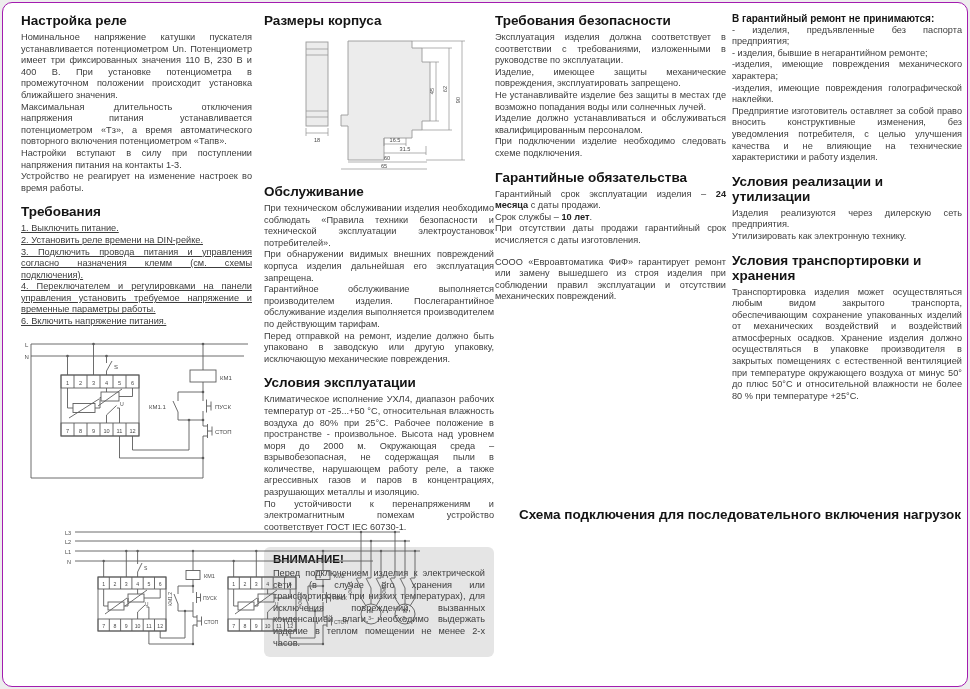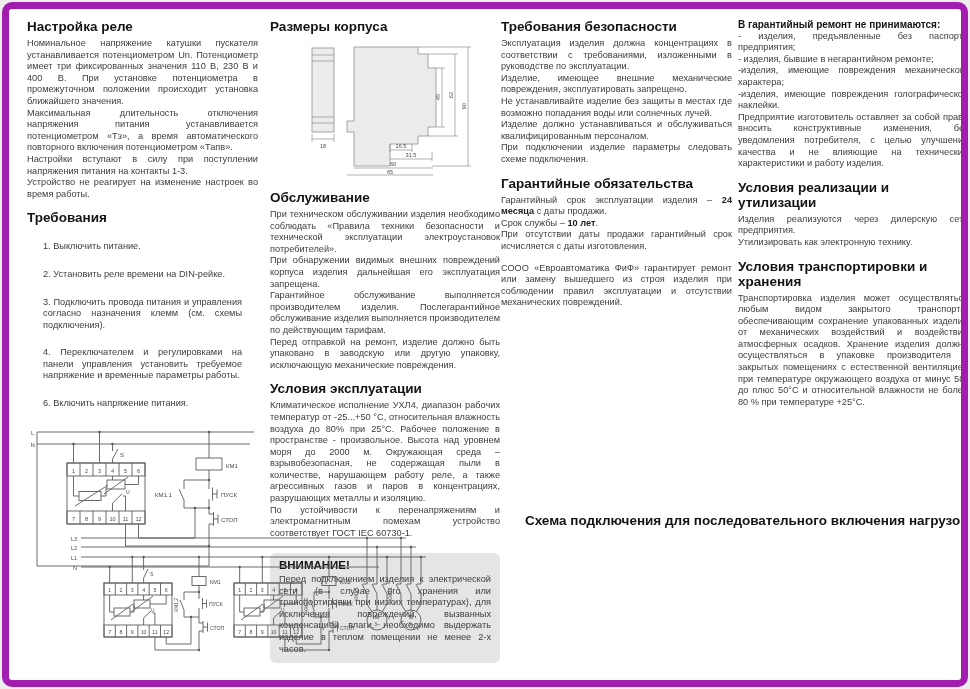--- a/index.html
+++ b/index.html
@@ -4,39 +4,39 @@
 <style>
   html,body{margin:0;padding:0;}
   body{
     width:970px;height:689px;position:relative;
     background:#ededed;
     font-family:"Liberation Sans","DejaVu Sans",sans-serif;
     color:#3c3c3c;
   }
   .page{
     position:absolute;left:2px;top:2px;right:2px;bottom:2px;
-    background:#ffffff;border:7px solid #a21caf;border-radius:10px;
+    background:#ffffff;border:1px solid #a21caf;border-radius:10px;
     overflow:hidden;
   }
   .col{position:absolute;top:10px;}
   .c1{left:18px;width:231px;}
   .c2{left:261px;width:230px;}
   .c3{left:492px;width:231px;}
   .c4{left:729px;width:230px;}
   .bottom{position:absolute;left:18px;top:504px;width:940px;text-align:right;}
   h2{
     font-size:13.5px;line-height:15px;font-weight:bold;color:#141414;
     margin:0 0 4px 0;letter-spacing:0;
   }
   .sect{margin-top:10px;}
   .sect:first-child{margin-top:0;}
   p{
     font-size:9.2px;line-height:11.6px;margin:0;text-align:justify;
   }
-  p.num{margin:16px;}
+  p.num{margin:0;text-decoration:underline;}
   .minihead{font-size:10px;line-height:11.6px;font-weight:bold;color:#141414;margin:0;}
   .gap10{height:10px;}
   .warnbox{
     background:#e5e5e5;border-radius:6px;padding:7px 9px 8px 9px;margin-top:14px;
   }
   .warnbox .wt{font-size:11.5px;font-weight:bold;color:#141414;margin:0 0 2px 0;}
   b{color:#222;}
   svg{display:block;font-family:"Liberation Sans","DejaVu Sans",sans-serif;}
   .diag line,.diag path,.diag rect,.diag circle,.diag polyline{stroke:#5c5c5c;stroke-width:0.9;fill:none;}
   .diag .dot{fill:#5c5c5c;stroke:none;}
@@ -217,25 +217,25 @@
     </div>
     <div class="warnbox">
       <p class="wt">ВНИМАНИЕ!</p>
       <p>Перед подключением изделия к электрической сети (в случае его хранения или транспортировки при низких температурах), для исключения повреждений, вызванных конденсацией влаги, необходимо выдержать изделие в теплом помещении не менее 2-х часов.</p>
     </div>
   </div>
 
   <div class="col c3">
     <div class="sect">
       <h2>Требования безопасности</h2>
-      <p>Эксплуатация изделия должна концентрациях в соответствии с требованиями, изложенными в руководстве по эксплуатации.</p>
-      <p>Изделие, имеющее внешние механические повреждения, эксплуатировать запрещено.</p>
+      <p>Эксплуатация изделия должна соответствует в соответствии с требованиями, изложенными в руководстве по эксплуатации.</p>
+      <p>Изделие, имеющее защиты механические повреждения, эксплуатировать запрещено.</p>
       <p>Не устанавливайте изделие без защиты в местах где возможно попадания воды или солнечных лучей.</p>
       <p>Изделие должно устанавливаться и обслуживаться квалифицированным персоналом.</p>
-      <p>При подключении изделие параметры следовать схеме подключения.</p>
+      <p>При подключении изделие необходимо следовать схеме подключения.</p>
     </div>
     <div class="sect">
       <h2>Гарантийные обязательства</h2>
       <p><span>Гарантийный срок эксплуатации изделия – </span><b>24 месяца</b><span> с даты продажи.</span></p>
       <p><span>Срок службы – </span><b>10 лет</b><span>.</span></p>
       <p>При отсутствии даты продажи гарантийный срок исчисляется с даты изготовления.</p>
       <div class="gap10"></div>
       <p>СООО «Евроавтоматика ФиФ» гарантирует ремонт или замену вышедшего из строя изделия при соблюдении правил эксплуатации и отсутствии механических повреждений.</p>
     </div>
   </div>

